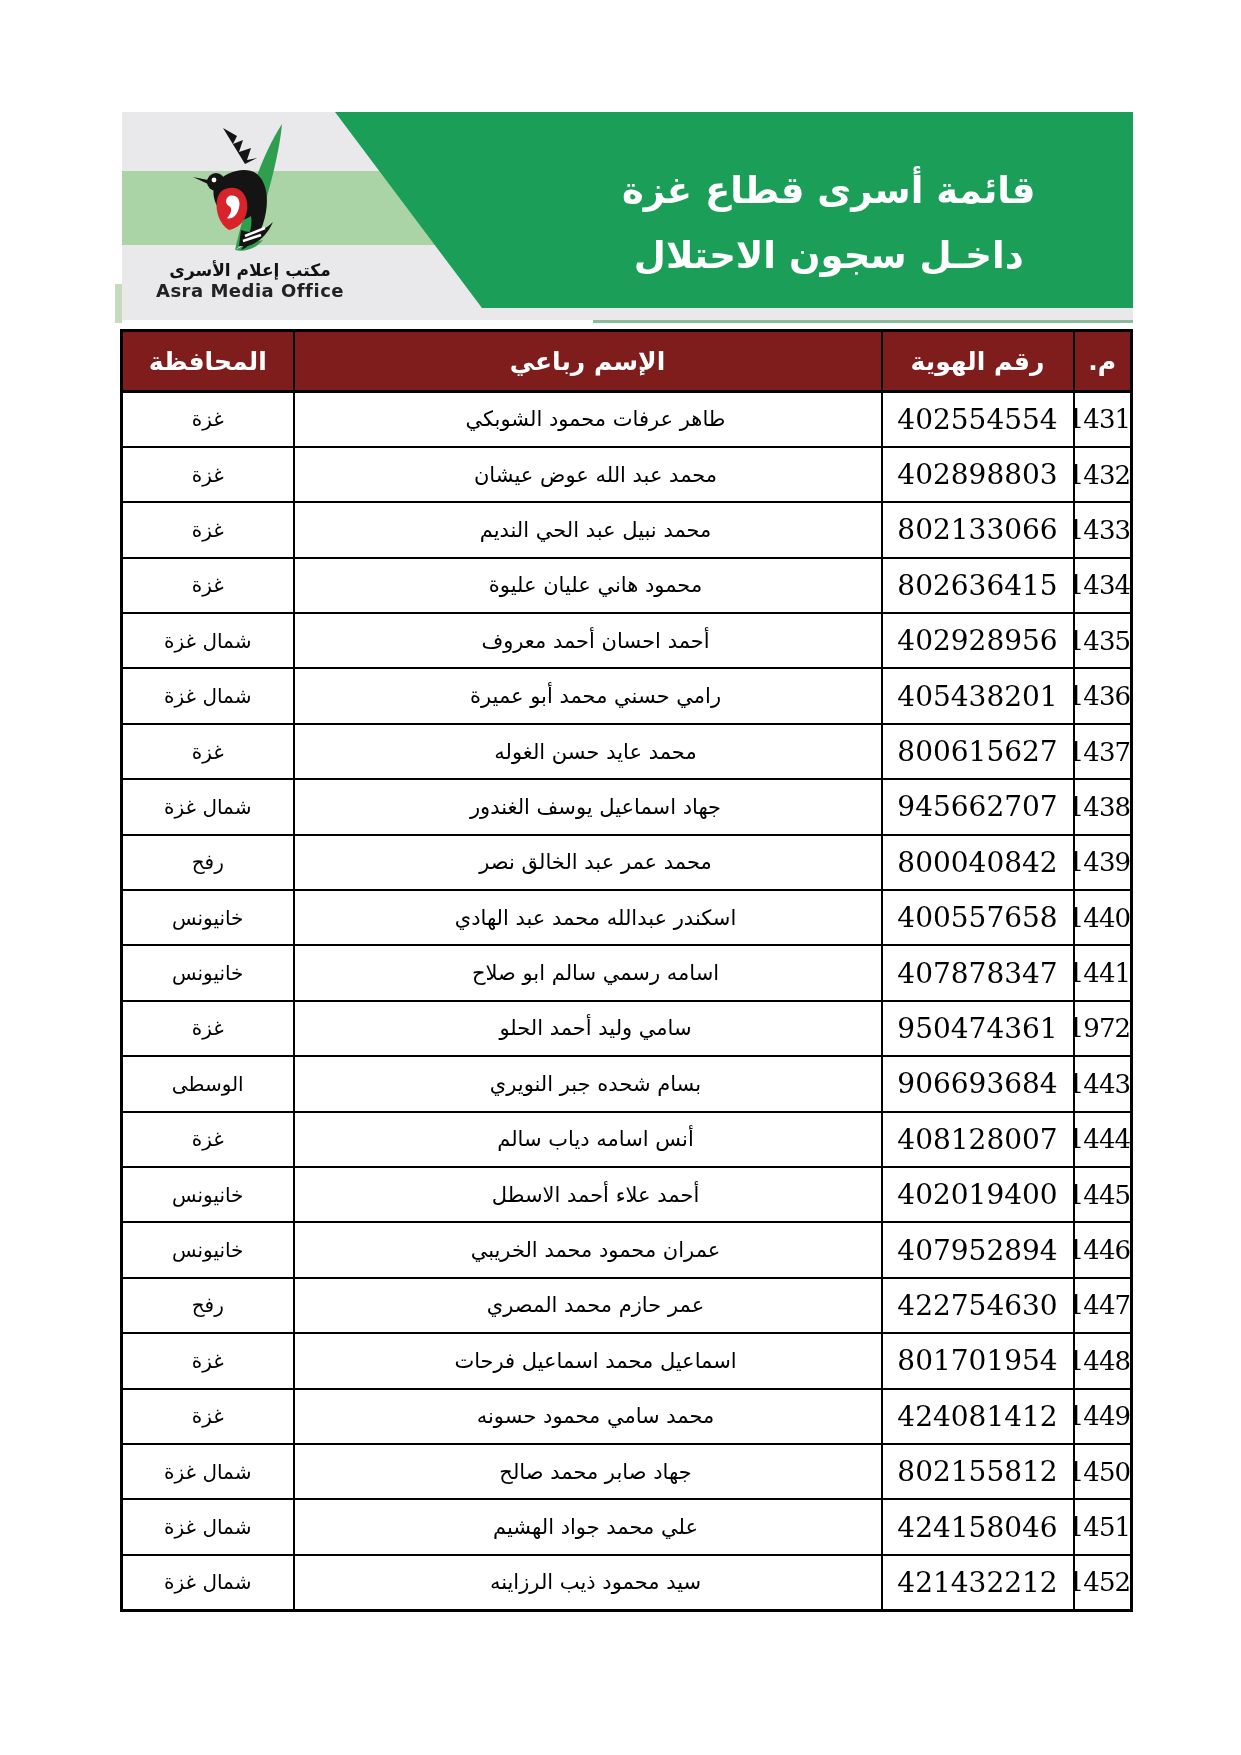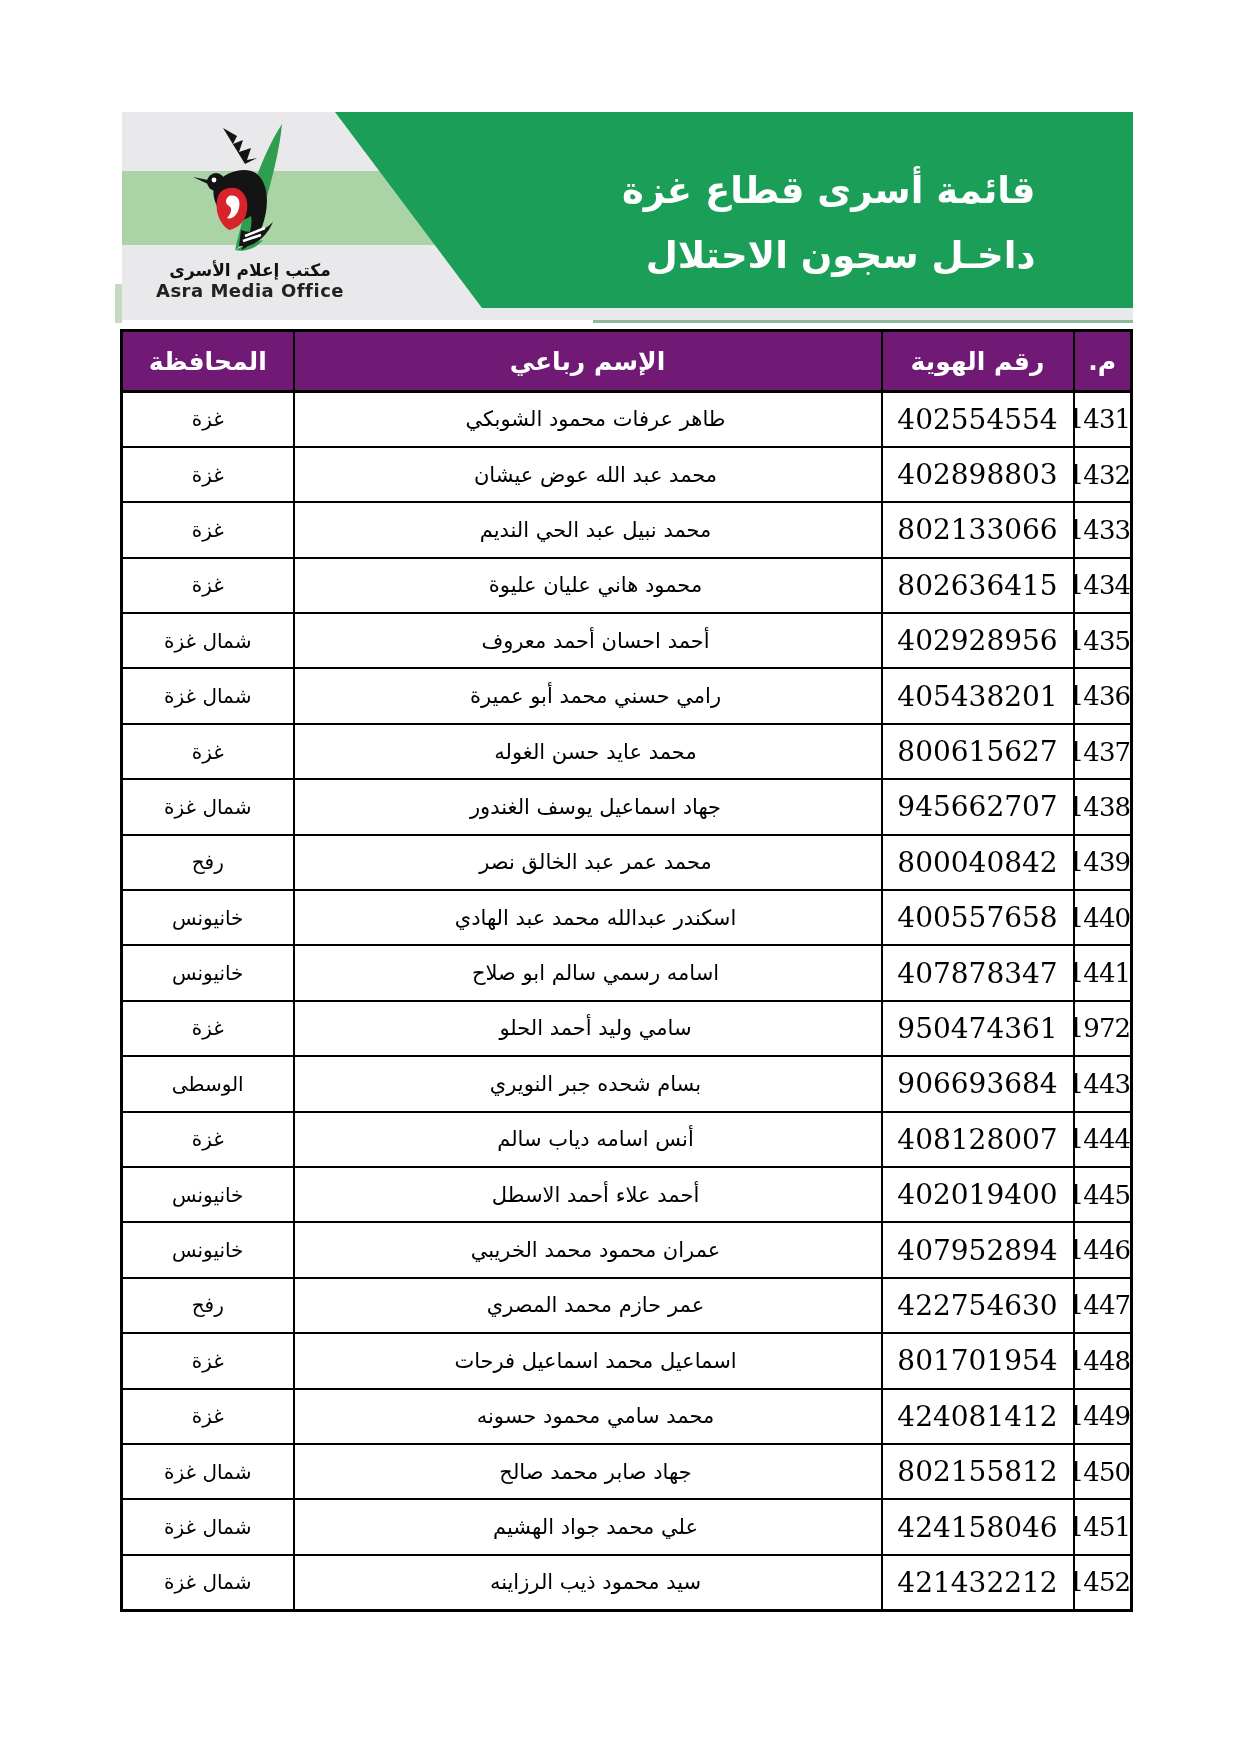--- a/index.html
+++ b/index.html
@@ -4,39 +4,39 @@
 <style>
   html,body{margin:0;padding:0;background:#ffffff;}
   body{width:1241px;height:1755px;position:relative;font-family:"DejaVu Sans",sans-serif;}
   .page{position:absolute;inset:0;background:#ffffff;overflow:hidden;}
 
   
   .banner{position:absolute;left:122px;top:112px;width:1011px;height:208px;background:#e9e9ec;}
   .band{position:absolute;left:0;top:59px;width:460px;height:74px;background:#aad4a6;}
   .green-shape{position:absolute;left:0;top:0;width:1011px;height:196px;background:#1a9e58;
     clip-path:polygon(213px 0,1011px 0,1011px 196px,360px 196px);}
-  .title{position:absolute;left:500px;top:46px;direction:rtl;text-align:right;
+  .title{position:absolute;left:500px;top:46px;direction:rtl;text-align:center;
     color:#ffffff;font-weight:bold;font-size:37px;line-height:65px;white-space:nowrap;}
   .thin-line{position:absolute;left:593px;top:320px;width:540px;height:3px;background:#8abb9b;}
   .left-strip{position:absolute;left:115px;top:284px;width:7px;height:39px;background:#c7d9bf;}
 
   
   .logo{position:absolute;left:8px;top:10px;width:240px;text-align:center;}
   .logo svg{display:block;margin:0 auto;}
   .logo-ar{font-size:17px;font-weight:bold;color:#111;direction:rtl;margin-top:-4px;}
   .logo-en{font-size:18px;font-weight:bold;color:#222;letter-spacing:0.5px;}
 
   
   table{position:absolute;left:120px;top:329px;width:1013px;border-collapse:collapse;
     table-layout:fixed;border:3px solid #000;}
   col.c1{width:58px;} col.c2{width:192px;} col.c3{width:588px;} col.c4{width:172px;}
   th,td{border:2px solid #000;text-align:center;vertical-align:middle;padding:0;overflow:hidden;}
   thead tr{height:61px;}
   tbody tr{height:55.4px;background:#ffffff;}
-  th{background:#701a75;color:#ffffff;font-weight:bold;font-size:25px;
+  th{background:#7f1d1d;color:#ffffff;font-weight:bold;font-size:25px;
      font-family:"DejaVu Sans",sans-serif;border-bottom:3px solid #000;}
   td{color:#000;}
   .c-idx{font-family:"DejaVu Serif","Liberation Serif",serif;font-size:26px;letter-spacing:-1px;}
   .c-id{font-family:"DejaVu Serif","Liberation Serif",serif;font-size:28px;}
   .c-name{font-size:21px;padding-left:16px;}
   .c-gov{font-size:20px;}
 </style>
 </head>
 <body>
 

